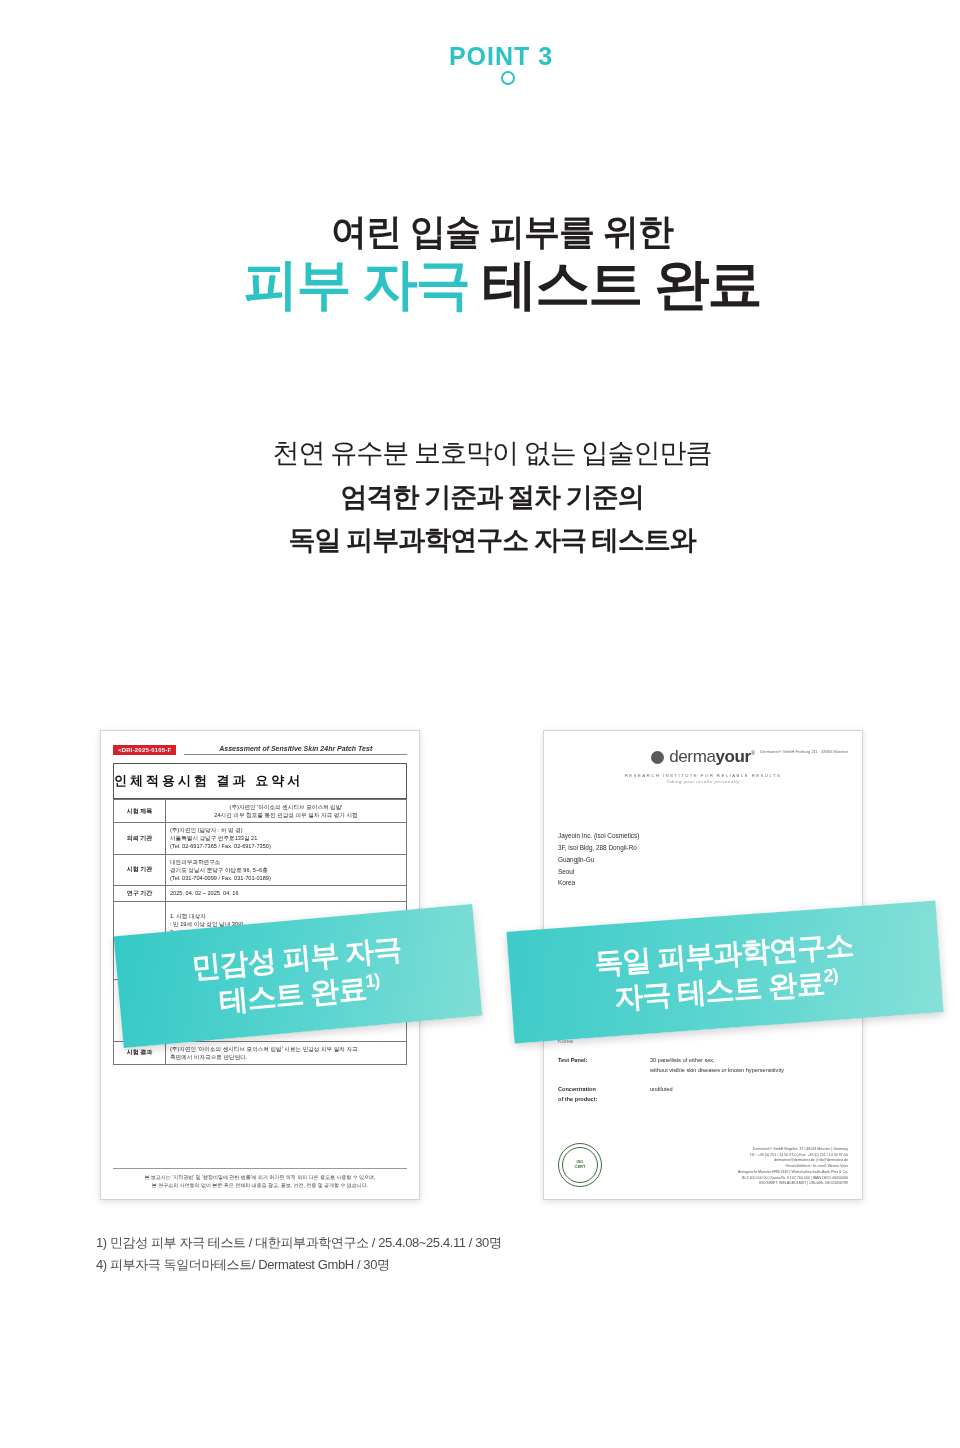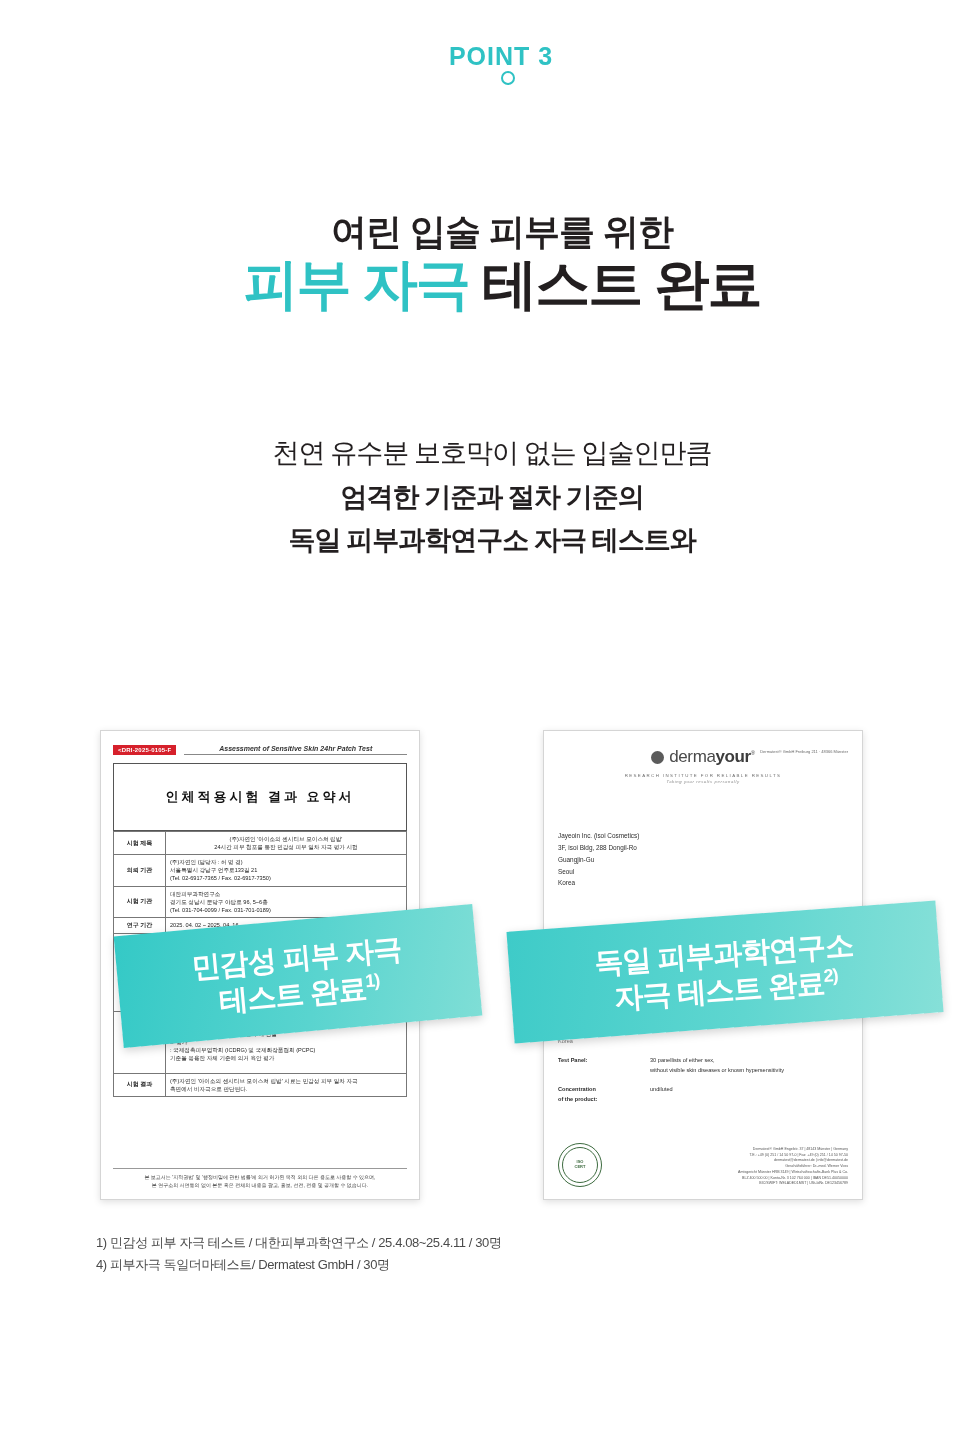--- a/index.html
+++ b/index.html
@@ -146,25 +146,25 @@
     text-align: center;
     font-size: 7px;
     font-style: italic;
     font-weight: bold;
     color: #333;
     border-bottom: 1px solid #888;
     padding-bottom: 2px;
   }
   .cert-heading-box {
     border: 1px solid #555;
-    text-align: center;
+    text-align: left;
     font-size: 13px;
     font-weight: bold;
     letter-spacing: 3px;
-    padding: 24px 0;
+    padding: 8px 0;
     color: #111;
   }
   table.cert-table {
     width: 100%;
     border-collapse: collapse;
     font-size: 5.6px;
     color: #222;
     line-height: 1.45;
   }
   table.cert-table td {

